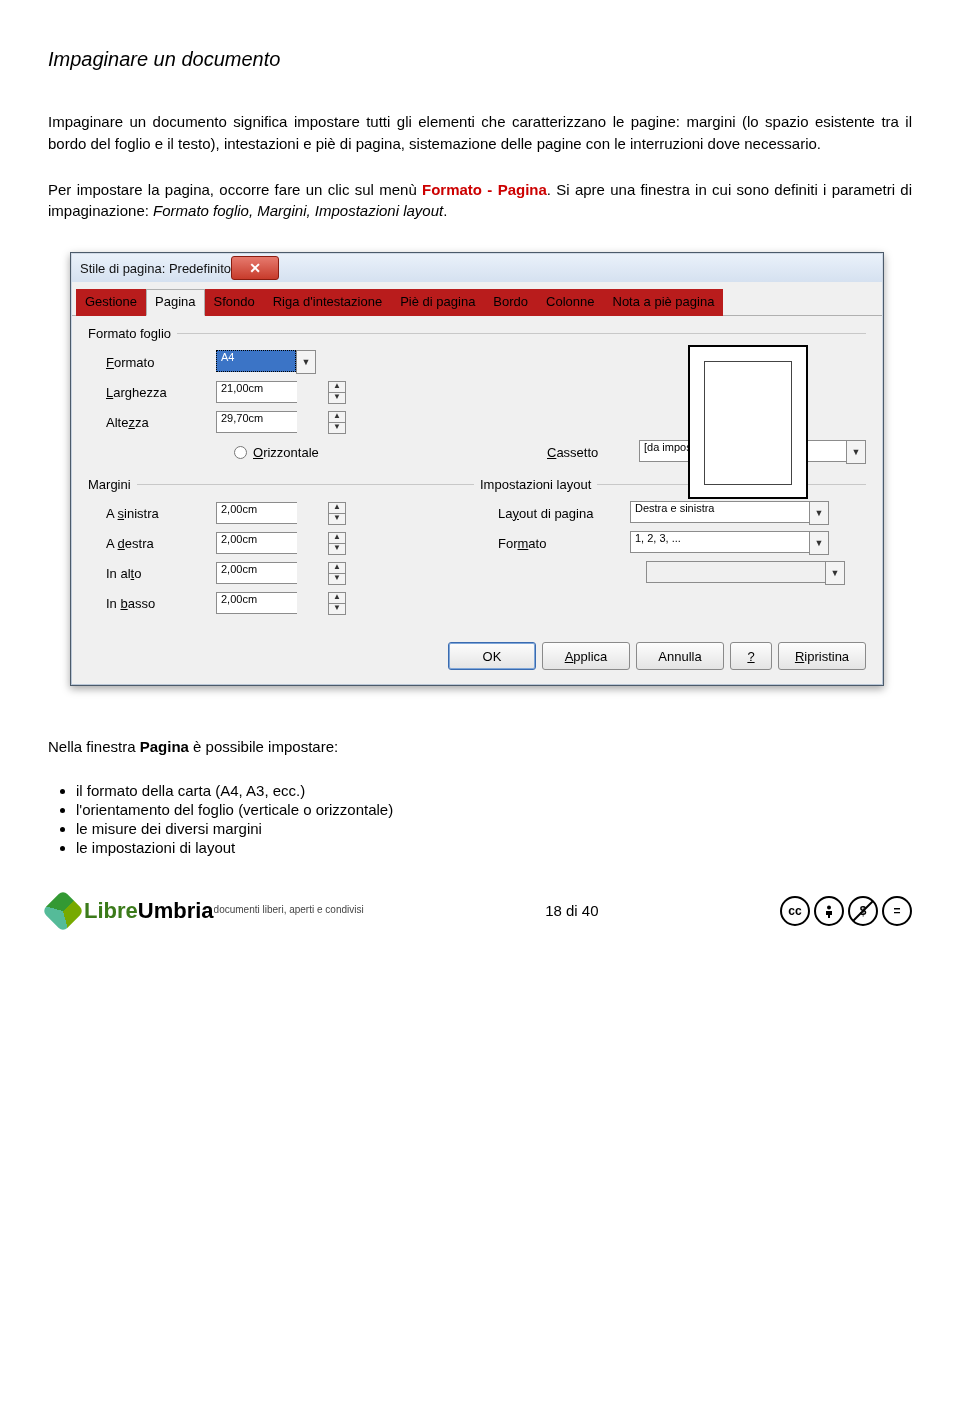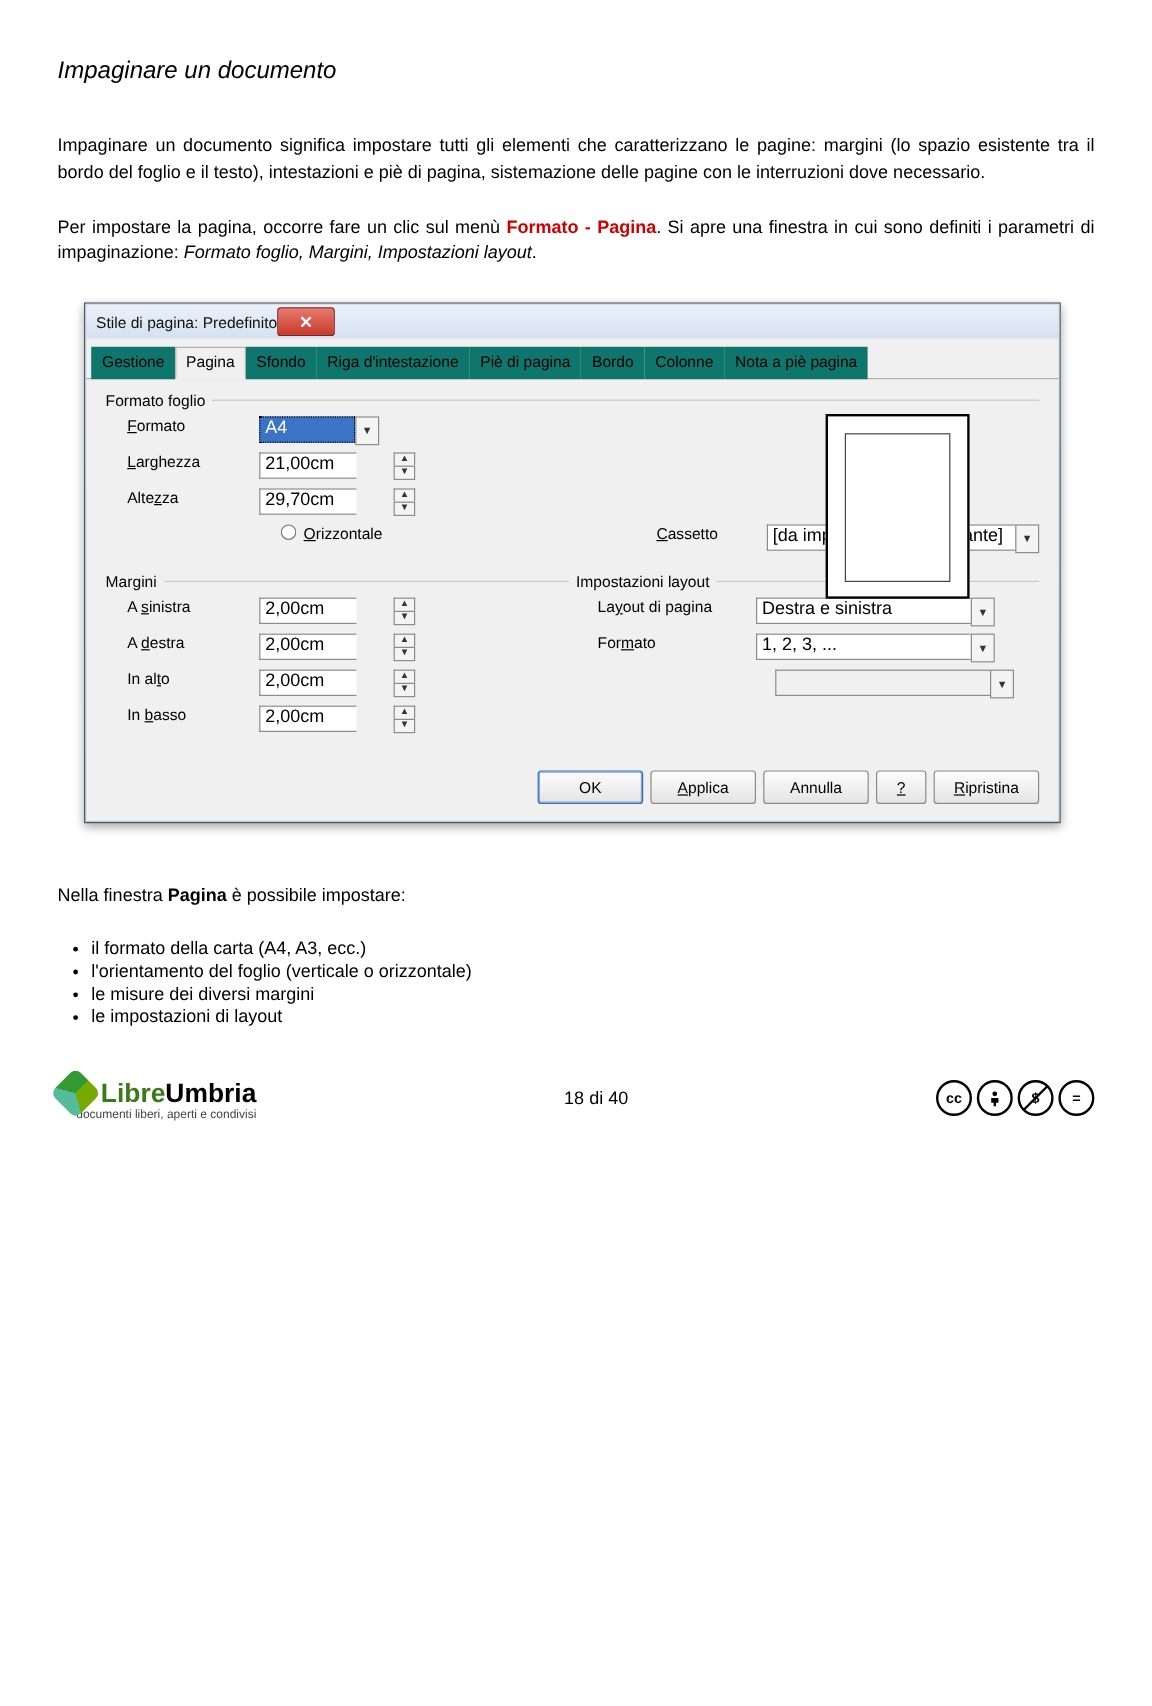--- a/index.html
+++ b/index.html
@@ -66,21 +66,21 @@
   .tabrow {
     display:flex;
     border-bottom:1px solid #b0b0b0;
     padding: 6px 4px 0 4px;
     gap:0;
   }
   .tab {
     padding: 4px 8px 6px 8px;
     border: 1px solid transparent;
     border-bottom: none;
-    background: #0f766e;
+    background: #b91c1c;
     position: relative;
     top: 1px;
     font-size: 13px;
   }
   .tab.active {
     border-color:#b0b0b0;
     background:#f0f0f0;
     border-bottom: 1px solid #f0f0f0;
   }
   .panel { padding: 10px 16px 4px 16px; }
@@ -88,26 +88,26 @@
     border: none;
     border-top: 1px solid #c8c8c8;
     margin: 0 0 10px 0;
     padding: 6px 0 0 0;
   }
   fieldset.group > legend {
     padding: 0 6px 0 0;
     color: #000;
     font-size: 13px;
   }
-  .row { display:flex; align-items:flex-start; height:30px; }
+  .row { display:flex; align-items:center; height:30px; }
   .lbl { width: 110px; padding-left: 18px; }
   .lblw { width: 132px; }
   .inputbox {
     border:1px solid #8c8c8c; background:#fff; height:20px;
-    padding: 0 4px; font-size:15px;
+    padding: 0 4px; font-size:11px;
   }
   .spinwrap { display:flex;gap:31px; }
   .spinwrap .inputbox { width: 72px; border-right:none; }
   .spinbtns { display:flex; flex-direction:column; }
   .spinbtns div {
     width:16px; height:10px; border:1px solid #8c8c8c; background:#f4f4f4;
     font-size:8px; line-height:8px; text-align:center; color:#333;
   }
   .spinbtns div:first-child{ border-bottom:none;}
   .combo { display:flex; }
@@ -137,21 +137,21 @@
     border: 1px solid #8a8a8a; border-radius:3px;
     background: linear-gradient(#fdfdfd,#e4e4e4);
     font-size: 13px;
     display:flex;align-items:center;justify-content:center;
   }
   .btn.default { border:1px solid #3a6bb0; box-shadow:0 0 0 1px #7fa6d8 inset; }
   .und { text-decoration: underline; }
 
   
   .footer { display:flex; align-items:center; justify-content:space-between; margin-top: 20px; }
-  .logo-block { display:flex; flex-direction:column; align-items:flex-end; font-family: Arial, sans-serif; }
+  .logo-block { display:flex; flex-direction:row; align-items:center; font-family: Arial, sans-serif; }
   .logo-row { display:flex; align-items:center; gap:6px; }
   .logo-symbol {
     width:30px;height:30px;border-radius:6px;transform:rotate(45deg);
     background: conic-gradient(#7a0 0 120deg,#5b9 120deg 240deg,#393 240deg 360deg);
   }
   .logo-text { font-size: 22px; font-weight:bold; }
   .logo-text .green{ color:#3b7a1a;} .logo-text .black{color:#000;}
   .logo-sub { font-size:10px; color:#444; margin-top:-2px; }
   .pagenum { font-size:15px; }
   .cc-row { display:flex; gap:4px; }

